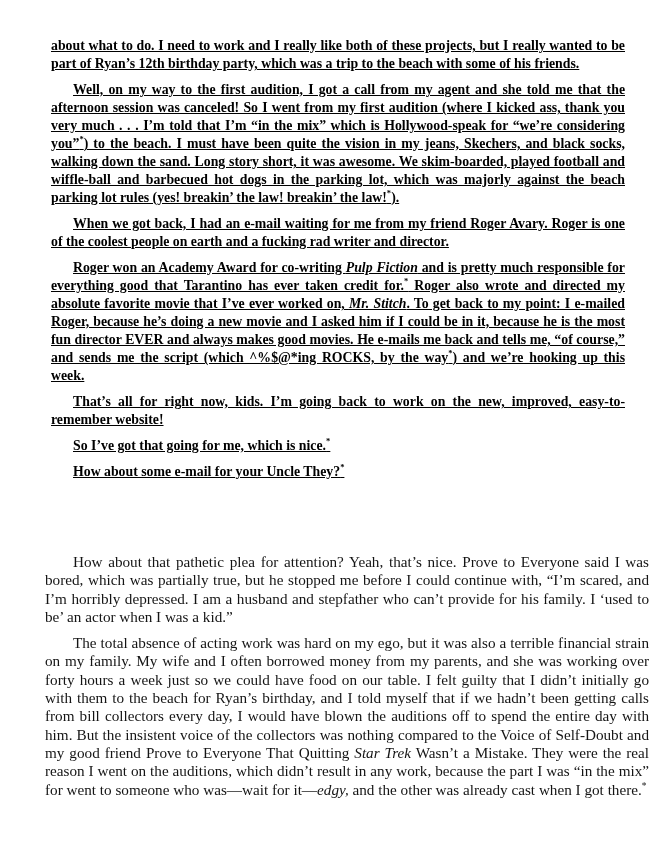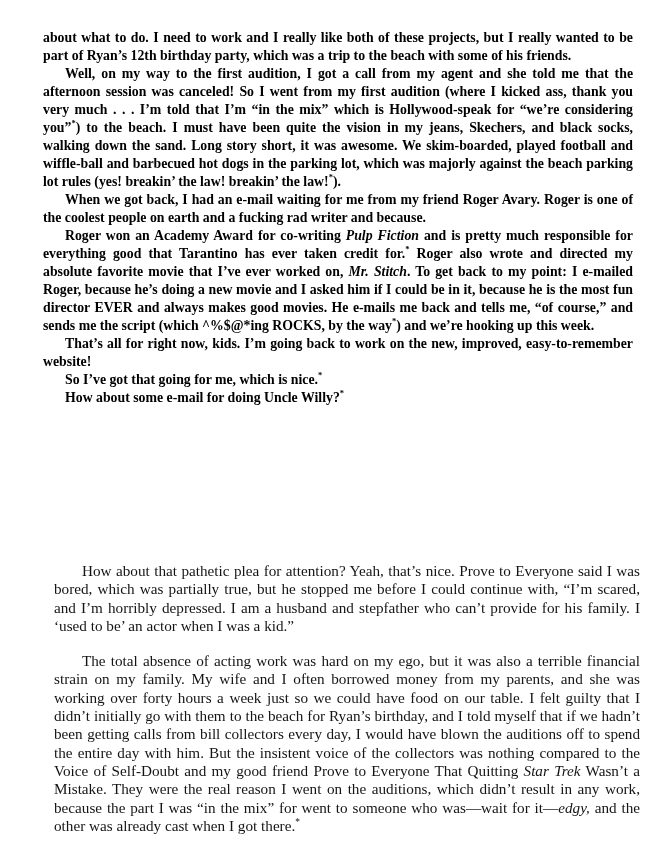--- a/index.html
+++ b/index.html
@@ -21,67 +21,68 @@
     top: 29px;
     width: 590px;
     font-family: "Liberation Serif", "DejaVu Serif", serif;
     font-weight: bold;
     font-size: 13.8px;
     line-height: 18px;
     text-align: justify;
     color: #000000;
   }
   .blog-quote p {
-    margin: 0;
+    margin: 8px;
     padding: 0;
     text-indent: 22px;
+    text-decoration: underline;
   }
   .blog-quote p.no-indent {
     text-indent: 0;
   }
   
   .narrative {
     position: absolute;
     left: 37px;
     top: 545px;
     width: 620px;
     font-family: "Liberation Serif", "DejaVu Serif", serif;
     font-weight: normal;
     font-size: 15.2px;
     line-height: 18.3px;
     text-align: justify;
     color: #141414;
   }
   .narrative p {
-    margin: 17px;
+    margin: 8px;
     padding: 0;
     text-indent: 28px;
   }
   sup {
     font-size: 62%;
     line-height: 0;
     vertical-align: super;
   }
   i {
     font-style: italic;
   }
 </style>
 </head>
 <body>
 
 <div class="page">
   <section class="blog-quote">
     <div>
         <p class="no-indent"><span>about what to do. I need to work and I really like both of these projects, but I really wanted to be part of Ryan’s 12th birthday party, which was a trip to the beach with some of his friends.</span></p>
         <p><span>Well, on my way to the first audition, I got a call from my agent and she told me that the afternoon session was canceled! So I went from my first audition (where I kicked ass, thank you very much . . . I’m told that I’m “in the mix” which is Hollywood-speak for “we’re considering you”</span><sup>*</sup><span>) to the beach. I must have been quite the vision in my jeans, Skechers, and black socks, walking down the sand. Long story short, it was awesome. We skim-boarded, played football and wiffle-ball and barbecued hot dogs in the parking lot, which was majorly against the beach parking lot rules (yes! breakin’ the law! breakin’ the law!</span><sup>*</sup><span>).</span></p>
-        <p><span>When we got back, I had an e-mail waiting for me from my friend Roger Avary. Roger is one of the coolest people on earth and a fucking rad writer and because.</span></p>
+        <p><span>When we got back, I had an e-mail waiting for me from my friend Roger Avary. Roger is one of the coolest people on earth and a fucking rad writer and director.</span></p>
         <p><span>Roger won an Academy Award for co-writing </span><i>Pulp Fiction</i><span> and is pretty much responsible for everything good that Tarantino has ever taken credit for.</span><sup>*</sup><span> Roger also wrote and directed my absolute favorite movie that I’ve ever worked on, </span><i>Mr. Stitch</i><span>. To get back to my point: I e-mailed Roger, because he’s doing a new movie and I asked him if I could be in it, because he is the most fun director EVER and always makes good movies. He e-mails me back and tells me, “of course,” and sends me the script (which ^%$@*ing ROCKS, by the way</span><sup>*</sup><span>) and we’re hooking up this week.</span></p>
         <p><span>That’s all for right now, kids. I’m going back to work on the new, improved, easy-to-remember website!</span></p>
         <p><span>So I’ve got that going for me, which is nice.</span><sup>*</sup></p>
-        <p><span>How about some e-mail for doing Uncle Willy?</span><sup>*</sup></p>
+        <p><span>How about some e-mail for your Uncle They?</span><sup>*</sup></p>
       </div>
   </section>
 
   <section class="narrative">
     <div>
         <p><span>How about that pathetic plea for attention? Yeah, that’s nice. Prove to Everyone said I was bored, which was partially true, but he stopped me before I could continue with, “I’m scared, and I’m horribly depressed. I am a husband and stepfather who can’t provide for his family. I ‘used to be’ an actor when I was a kid.”</span></p>
         <p><span>The total absence of acting work was hard on my ego, but it was also a terrible financial strain on my family. My wife and I often borrowed money from my parents, and she was working over forty hours a week just so we could have food on our table. I felt guilty that I didn’t initially go with them to the beach for Ryan’s birthday, and I told myself that if we hadn’t been getting calls from bill collectors every day, I would have blown the auditions off to spend the entire day with him. But the insistent voice of the collectors was nothing compared to the Voice of Self-Doubt and my good friend Prove to Everyone That Quitting </span><i>Star Trek</i><span> Wasn’t a Mistake. They were the real reason I went on the auditions, which didn’t result in any work, because the part I was “in the mix” for went to someone who was—wait for it—</span><i>edgy,</i><span> and the other was already cast when I got there.</span><sup>*</sup></p>
       </div>
   </section>
 </div>

